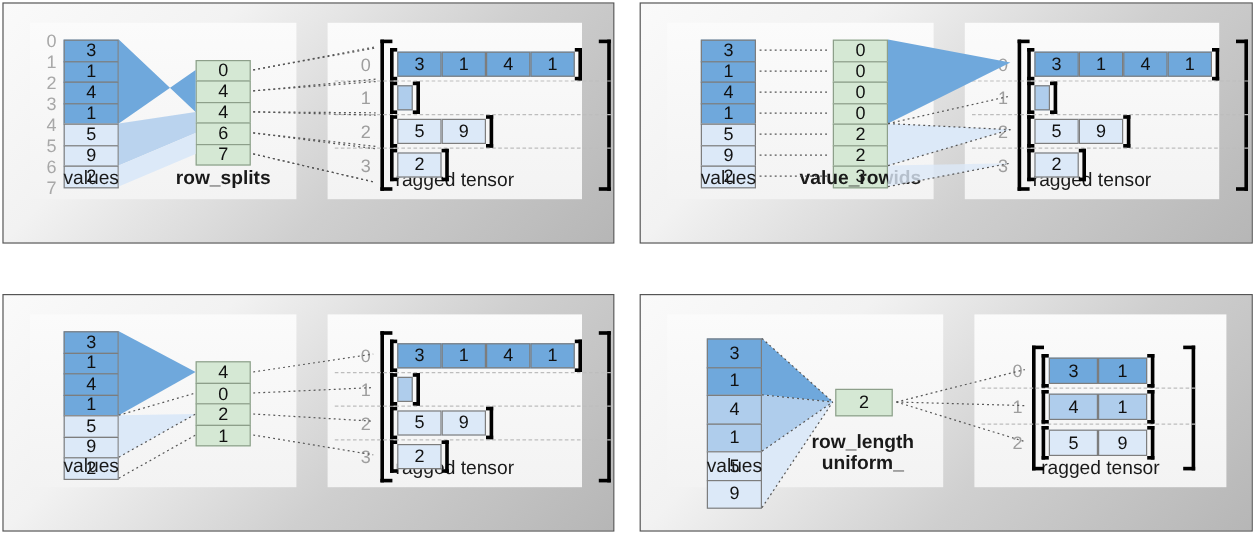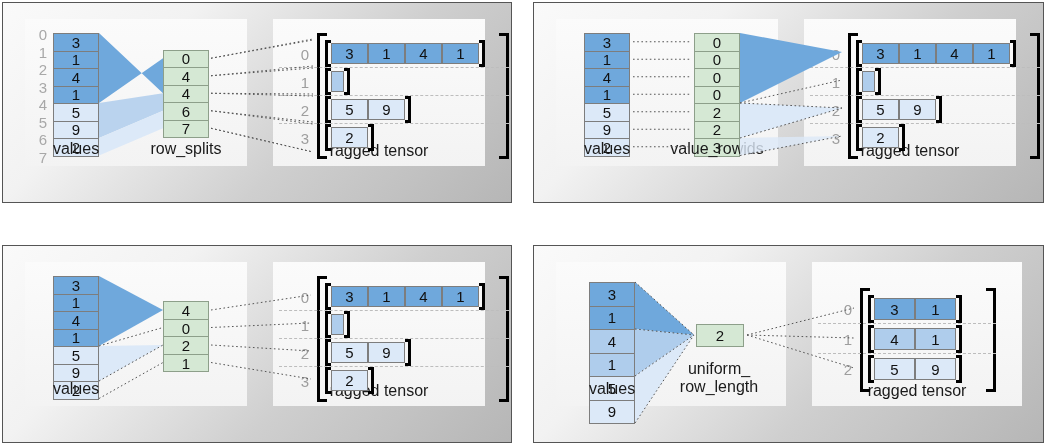--- a/index.html
+++ b/index.html
@@ -26,21 +26,21 @@
     background:#f4f4f4;
     background:linear-gradient(180deg,#fbfbfb 0%,#f3f3f3 100%);
     box-sizing:border-box;
   }
 
   .caption{
     position:absolute;
     font-size:16px;color:#1a1a1a;text-align:center;white-space:nowrap;
     line-height:18px;
   }
-  .caption.bold{font-weight:normal;}
+  .caption.bold{font-weight:bold;}
 
   
   .vcol{position:absolute;}
   .cell{
     position:absolute;box-sizing:border-box;
     border:1px solid #7d7d7d;
     font-size:15px;color:#111;
     display:flex;align-items:center;justify-content:center;
     line-height:1;
   }
@@ -312,22 +312,22 @@
           <div class="cell" style="left:0px;top:47px;width:46px;height:24.5px;background:#AFCDEC;">4</div>
           <div class="cell" style="left:0px;top:70.5px;width:46px;height:24.5px;background:#AFCDEC;">1</div>
           <div class="cell" style="left:0px;top:94px;width:46px;height:24.5px;background:#DCE9F8;">5</div>
           <div class="cell" style="left:0px;top:117.5px;width:46px;height:24.5px;background:#DCE9F8;">9</div>
         </div>
         <div class="vcol" style="left:140px;top:62px;width:48px;height:22px;">
           <div class="cell" style="left:0px;top:0px;width:48px;height:23px;background:#D5E8D4;border-color:#8d9f8a;">2</div>
         </div>
         <div class="caption" style="left:11px;top:118px;width:90px;">values</div>
         <div class="caption bold" style="left:78px;top:98px;width:170px;">
+          <div>row_length</div>
           <div>uniform_</div>
-          <div>row_length</div>
         </div>
       </div>
       <div class="card" style="left:278px;width:210px;top:16px;height:144px;">
         <div class="caption" style="left:0px;top:120px;width:100%;">ragged tensor</div>
         <div class="rt" style="left:48px;top:26px;width:136px;height:104px;">
           <div class="bigbr l" style="left:0px;top:0px;height:104px;"></div>
           <div class="bigbr r" style="left:126px;top:0px;height:104px;"></div>
           <div class="rowrule" style="left:-42px;top:35px;width:178px;"></div>
           <div class="rowrule" style="left:-42px;top:65px;width:178px;"></div>
           <div class="rowbox" style="left:8px;top:7px;height:28px;align-items:center;">

